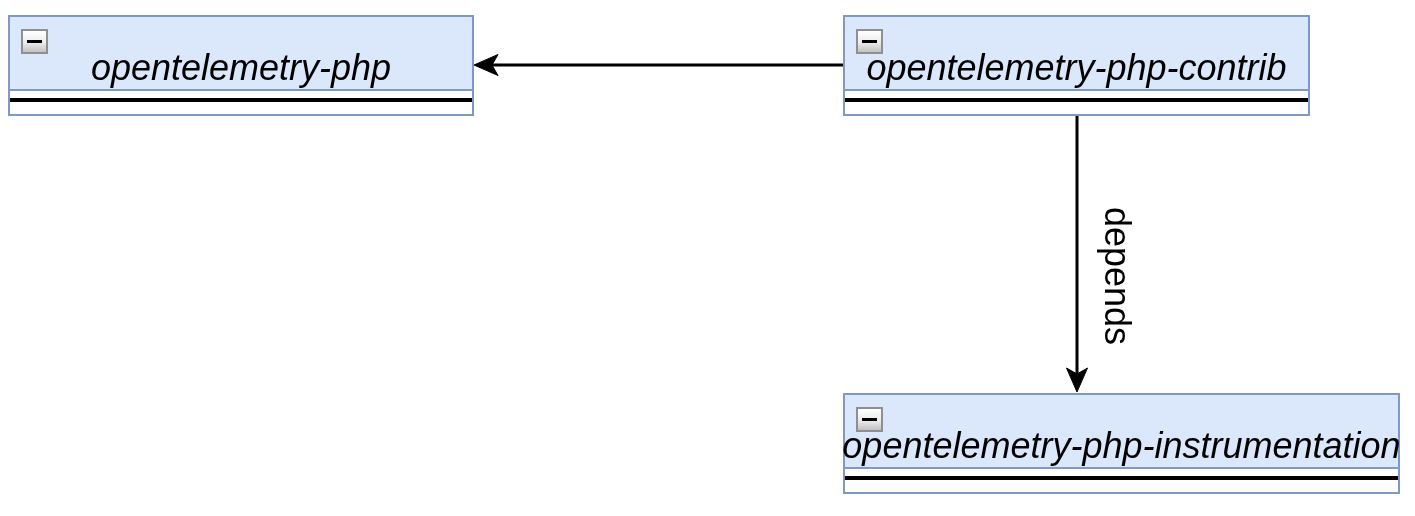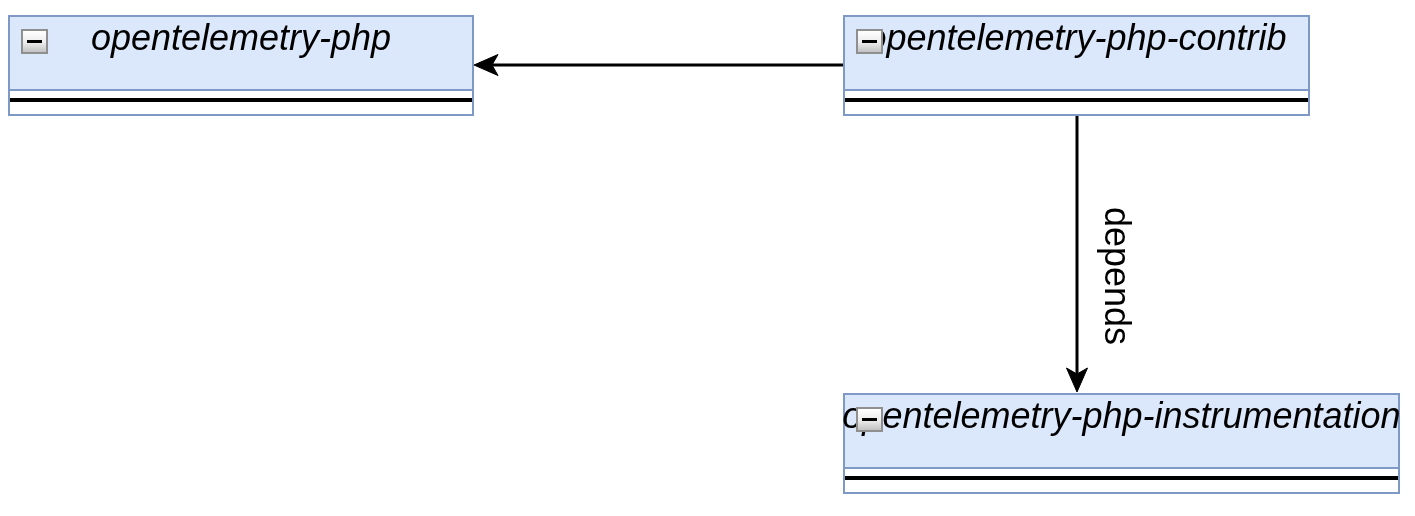--- a/index.html
+++ b/index.html
@@ -31,21 +31,21 @@
     box-sizing: border-box;
     border: 2px solid var(--node-border, #7f99c7);
     background: #ffffff;
   }
   .node-title {
     position: relative;
     height: 72px;
     background: var(--node-fill, #dbe7fa);
     border-bottom: 2px solid var(--node-border, #7f99c7);
     display: flex;
-    align-items: flex-start;
+    align-items: flex-end;
     justify-content: center;
   }
   .node-label {
     font-style: italic;
     font-size: 36px;
     color: #000;
     white-space: nowrap;
     z-index: 1;
   }
   .node-body {

